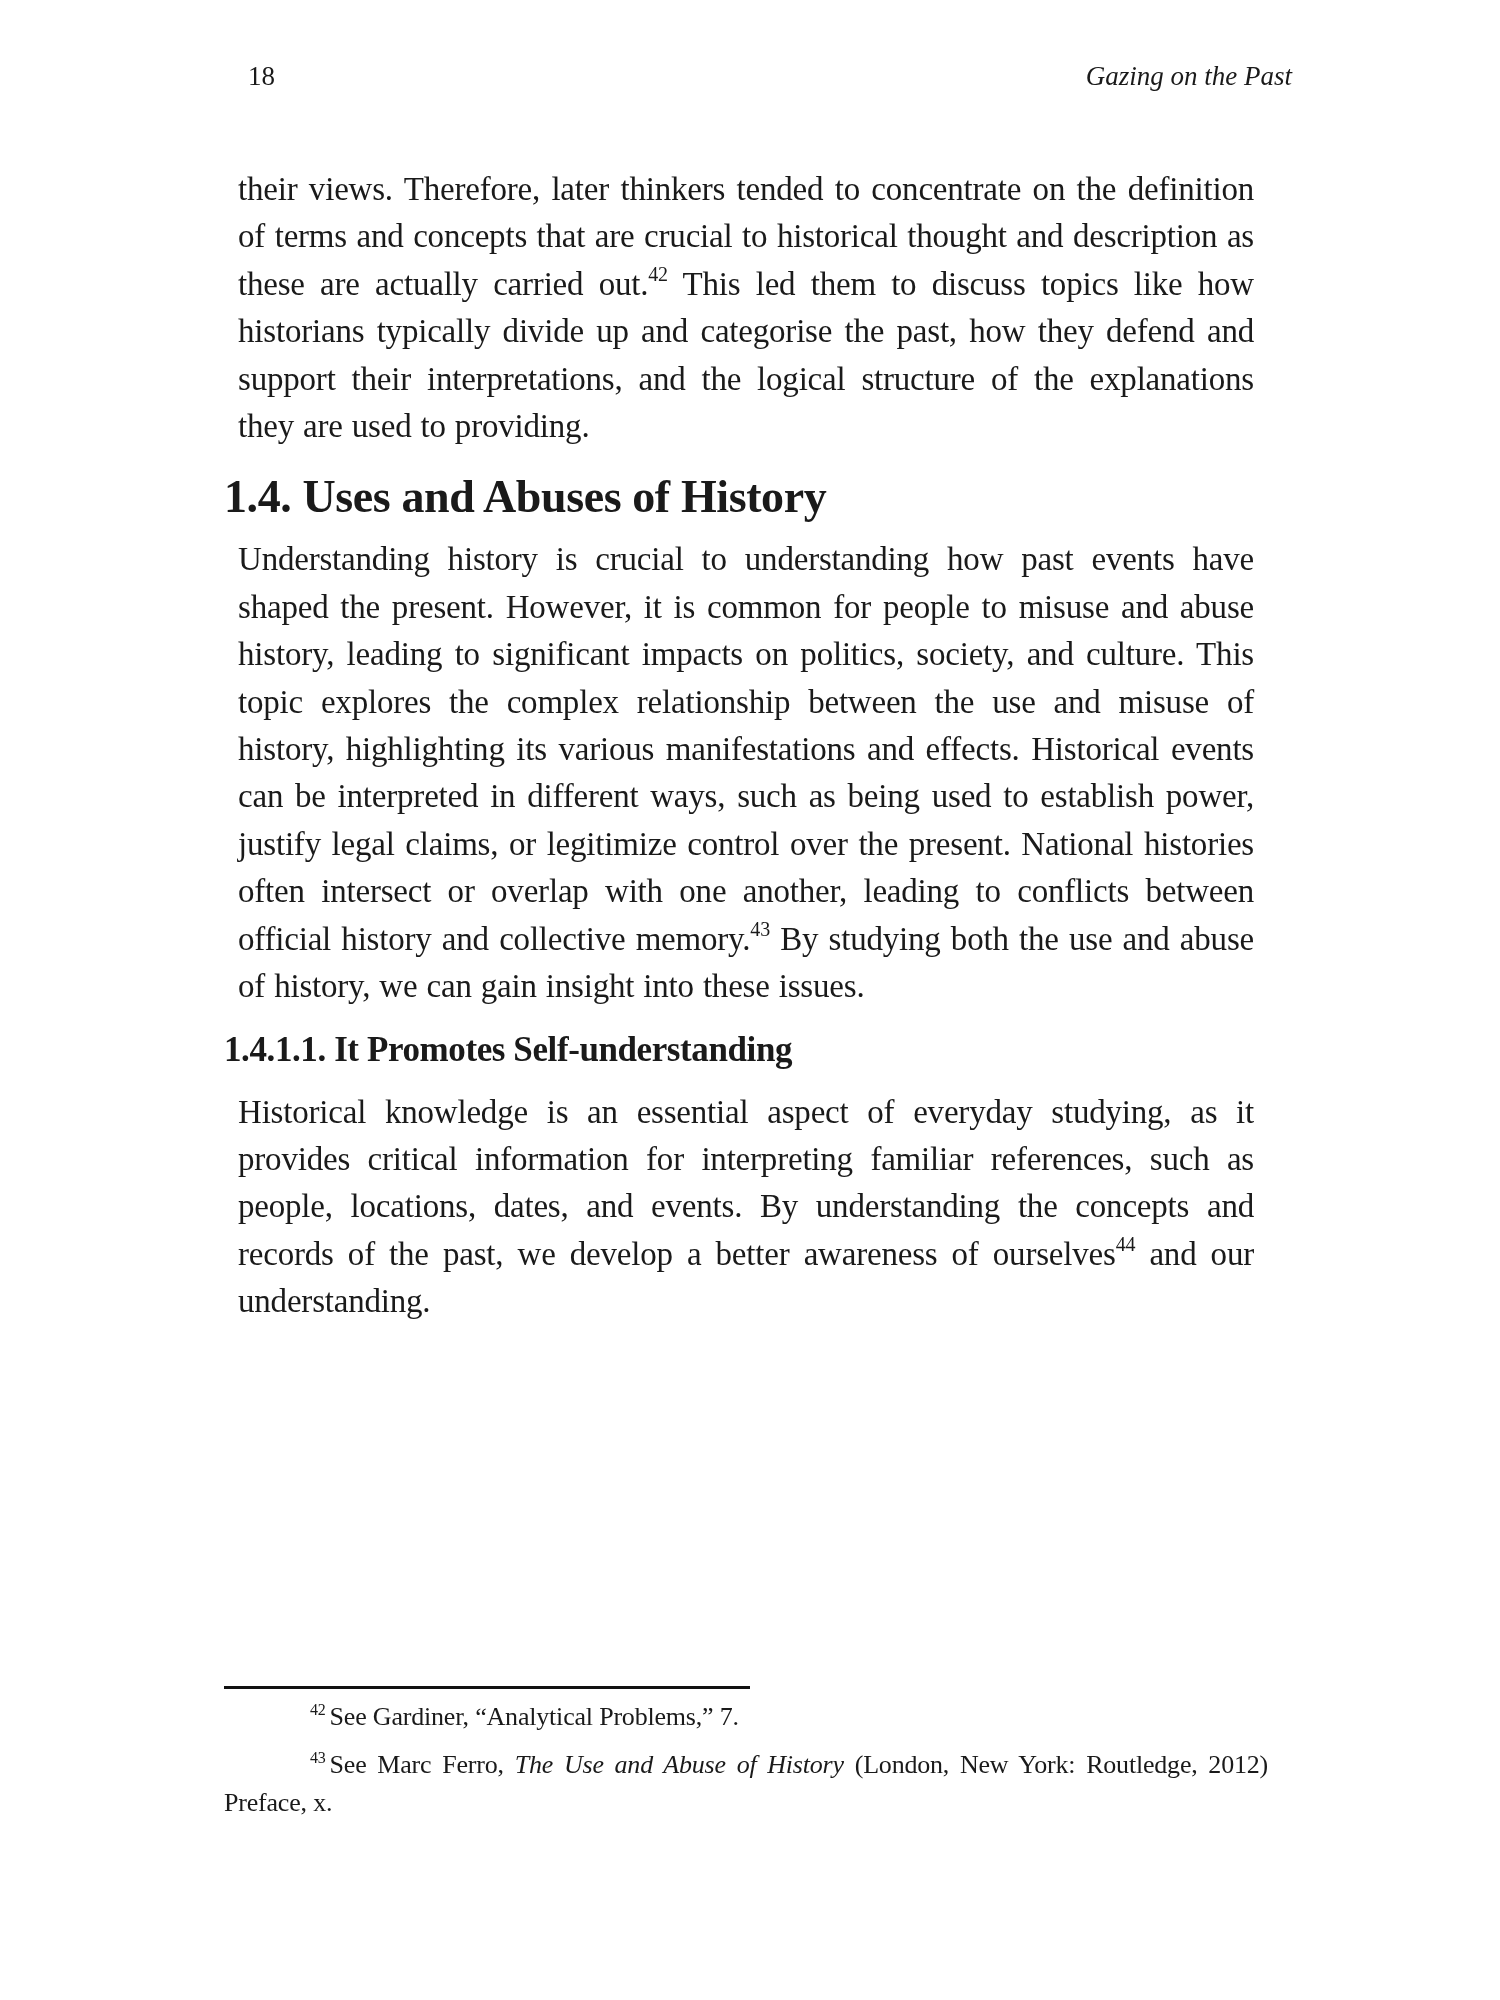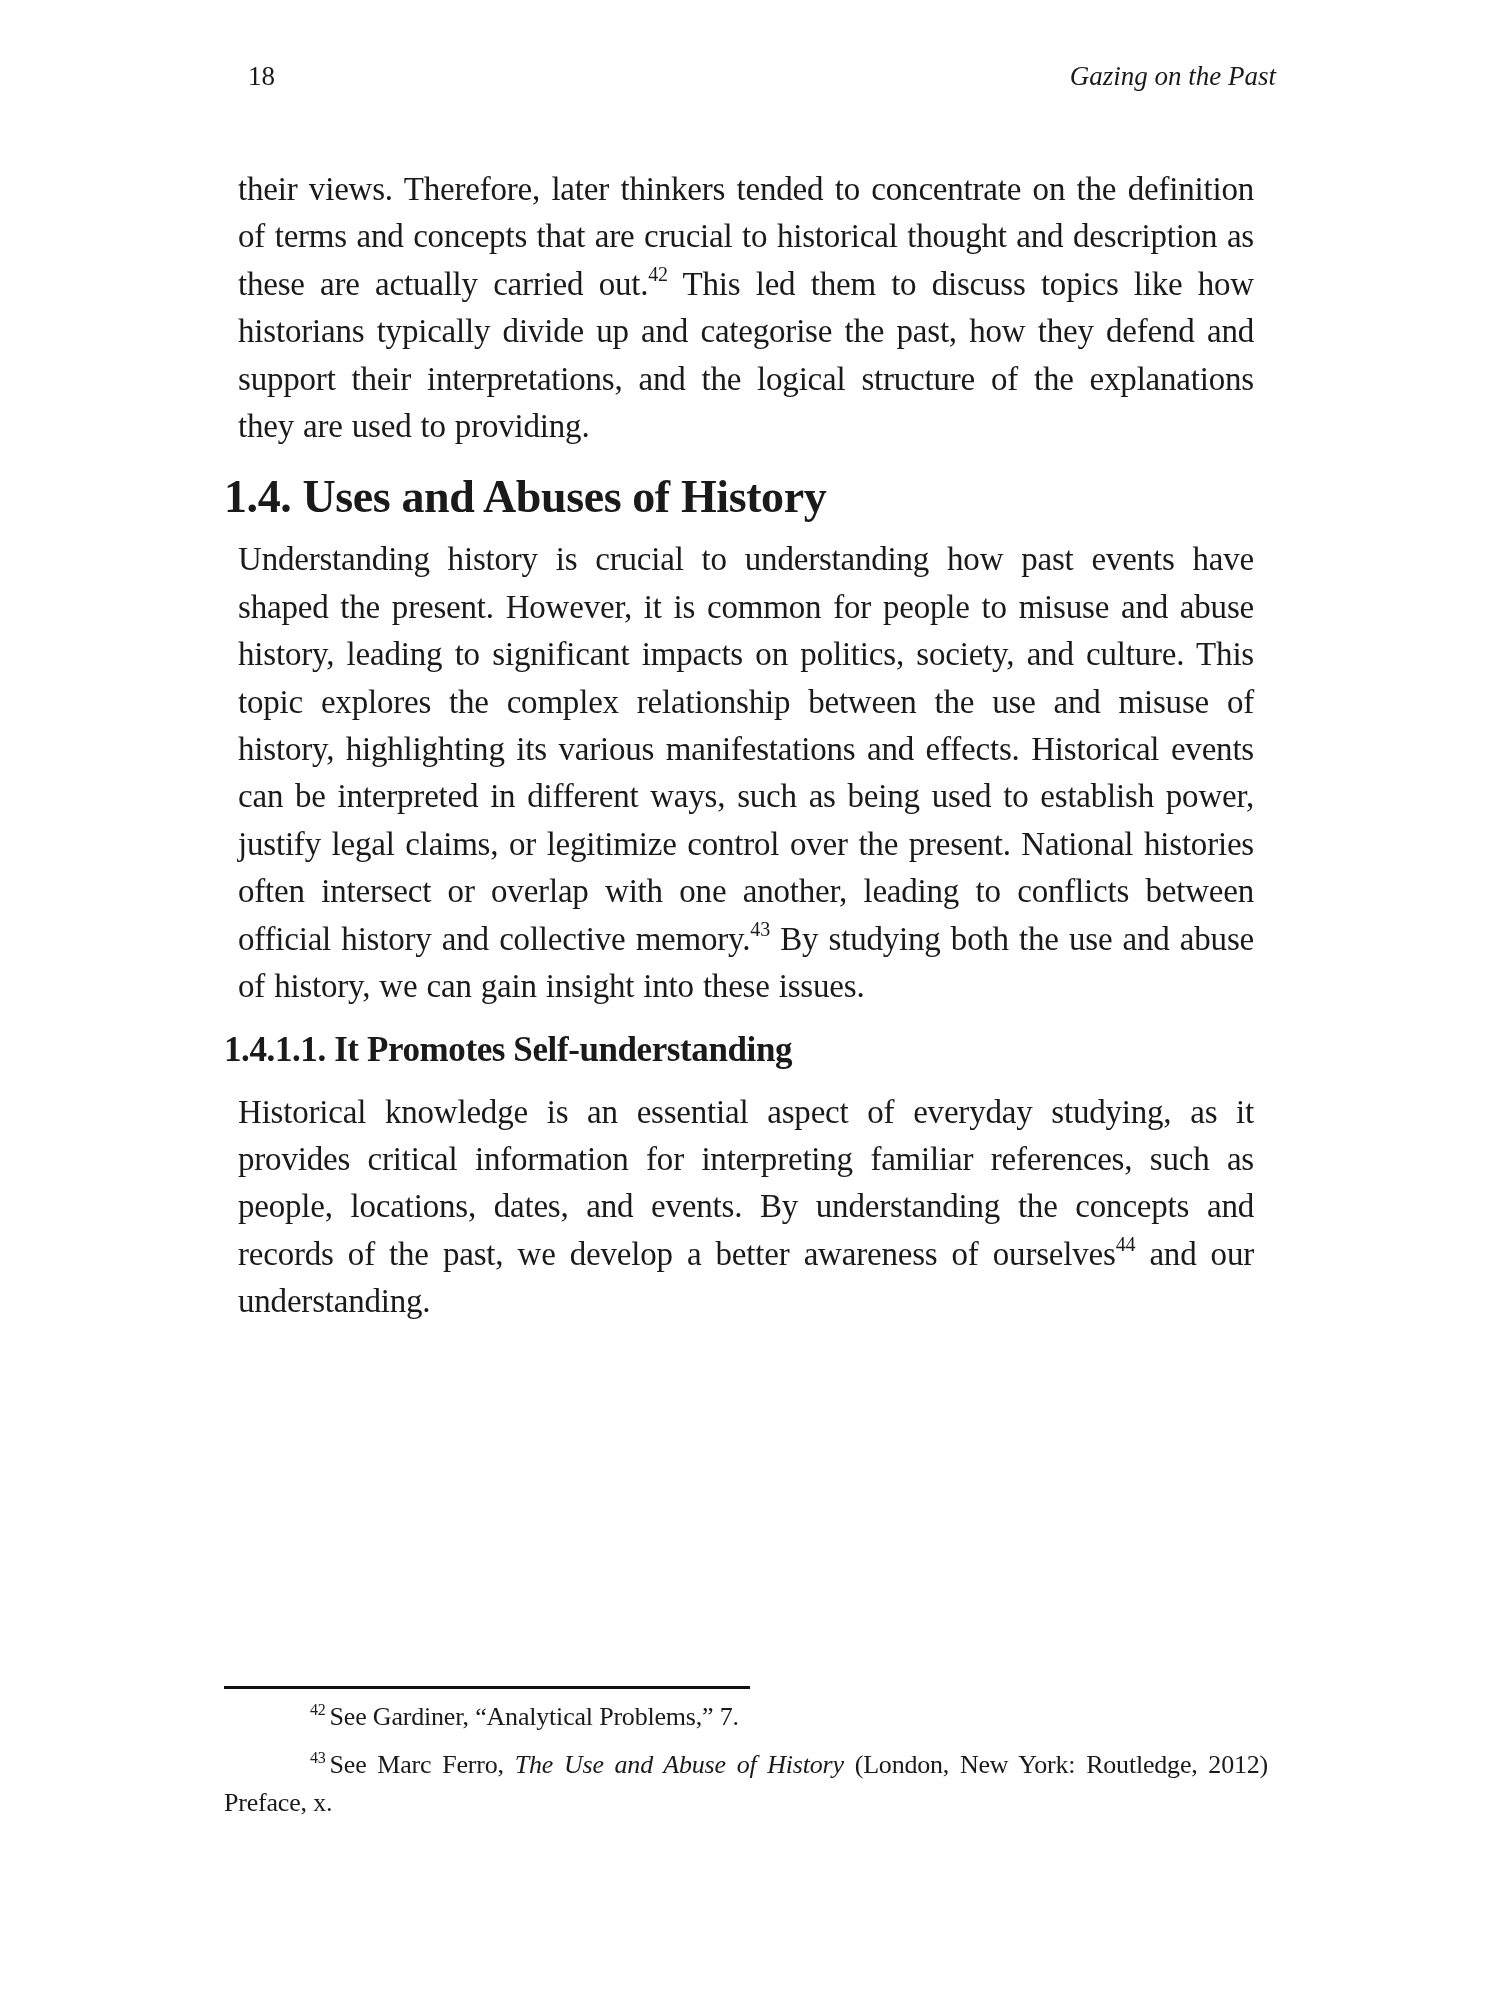--- a/index.html
+++ b/index.html
@@ -31,21 +31,21 @@
       line-height: 40px;
       margin-left: 24px;
     }
     .page-number {
       position: absolute;
       left: 0;
       top: 0;
     }
     .running-title {
       position: absolute;
-      right: 16px;
+      right: 0;
       top: 0;
       font-style: italic;
     }
     .body-text {
       position: absolute;
       top: 152px;
       left: 0;
       width: 1044px;
     }
     p.para {

